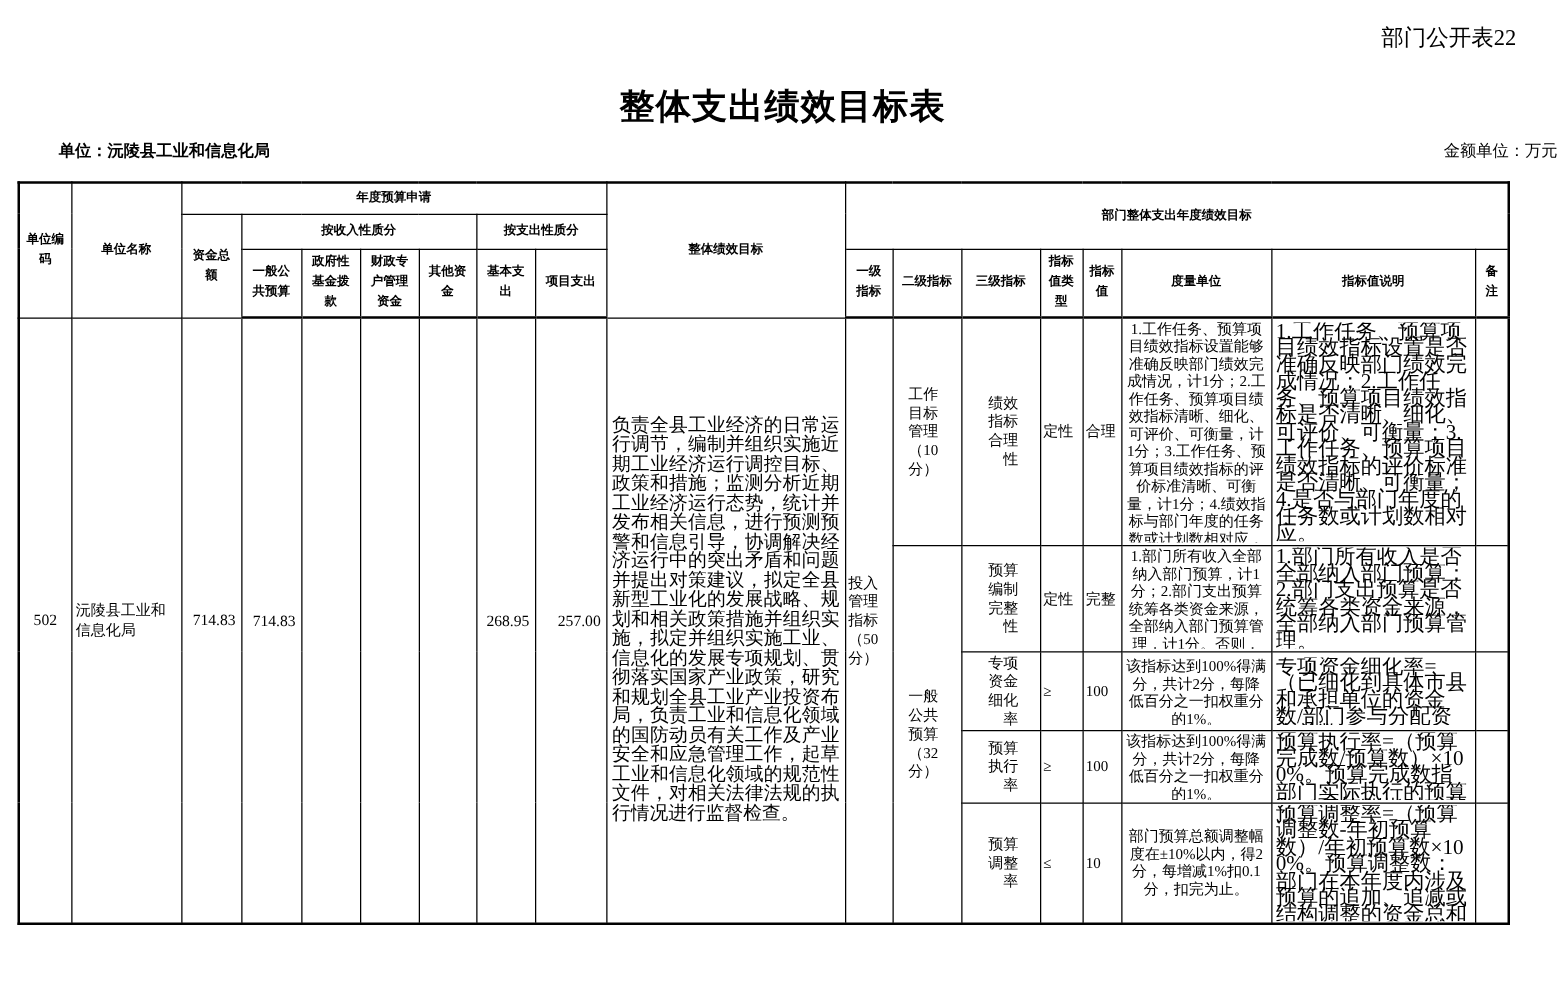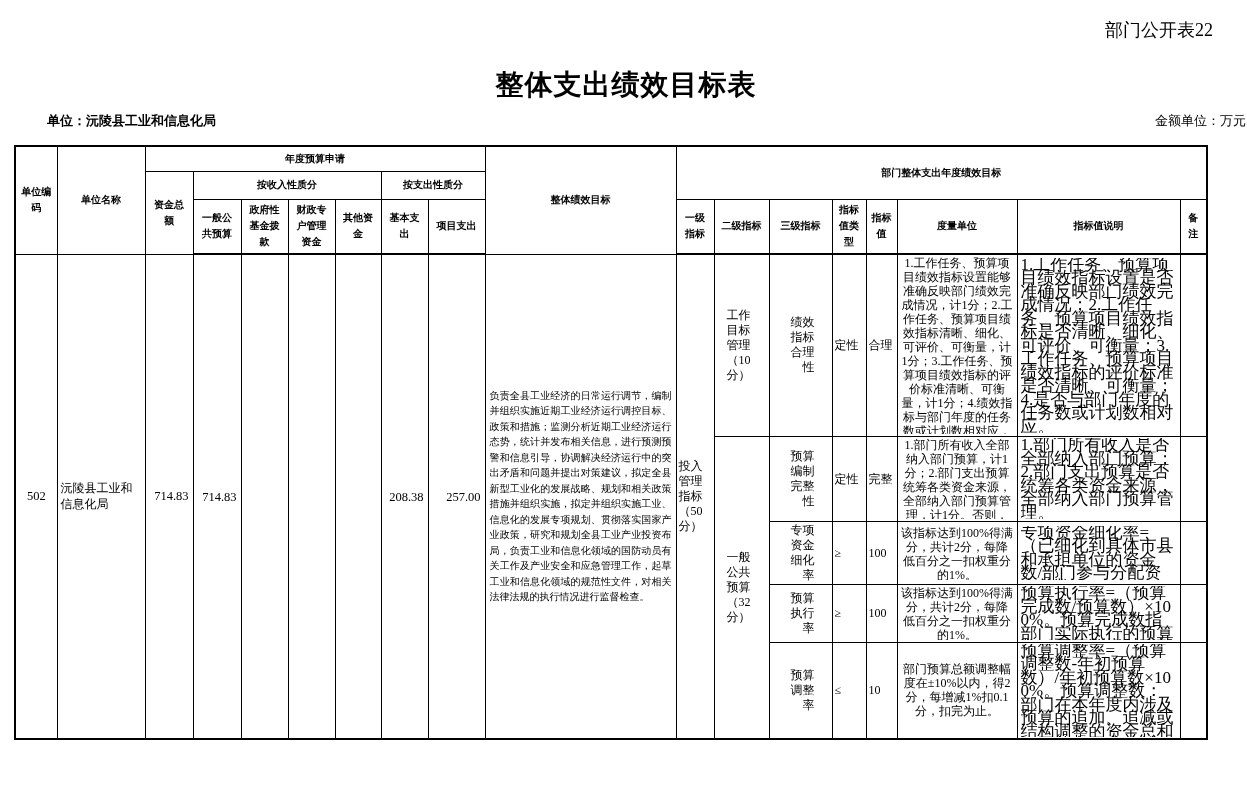--- a/index.html
+++ b/index.html
@@ -20,21 +20,21 @@
   .perf th, .perf td { border:1px solid #000; vertical-align:middle; overflow:hidden;
                        word-break:break-all; }
   .perf th { font-weight:bold; font-size:10px; line-height:16px; text-align:center; padding:1px 4px; }
   .perf th.p0 { padding:1px 0; }
   .perf tr.hr3 th { border-bottom:2px solid #000; }
   .perf td { font-size:12px; line-height:14px; padding:1px 3px; }
 
   td.code { text-align:center; font-size:12.5px; }
   td.name { text-align:left; line-height:16px; }
   td.num  { text-align:right; font-size:12.5px; padding-right:4px; }
-  td.overall { font-size:10px; line-height:15.5px; text-align:justify; padding:2px 4px; }
+  td.overall { font-size:15px; line-height:15.5px; text-align:justify; padding:2px 4px; }
   td.lv1 { text-align:left; line-height:15px; padding:1px 2px; }
   td.lv2 { text-align:left; line-height:15px; padding:1px 12px; }
   td.lv3 { text-align:right; line-height:15px; padding:1px 17px; }
   td.vtype, td.val { text-align:left; padding:1px 2px; }
   td.measure { text-align:center; line-height:14px; }
   td.desc { text-align:left; font-size:17px; line-height:13.5px; }
   td.remark { }
 
   .cb { overflow:hidden; }
   .cb-r1 { max-height:178px; }
@@ -113,21 +113,21 @@
       </tr>
 
       <tr class="br1">
         <td rowspan="5" class="code">502</td>
         <td rowspan="5" class="name">沅陵县工业和信息化局</td>
         <td rowspan="5" class="num">714.83</td>
         <td rowspan="5" class="num">714.83</td>
         <td rowspan="5" class="num"></td>
         <td rowspan="5" class="num"></td>
         <td rowspan="5" class="num"></td>
-        <td rowspan="5" class="num">208.38</td>
+        <td rowspan="5" class="num">268.95</td>
         <td rowspan="5" class="num">257.00</td>
         <td rowspan="5" class="overall">负责全县工业经济的日常运行调节，编制并组织实施近期工业经济运行调控目标、政策和措施；监测分析近期工业经济运行态势，统计并发布相关信息，进行预测预警和信息引导，协调解决经济运行中的突出矛盾和问题并提出对策建议，拟定全县新型工业化的发展战略、规划和相关政策措施并组织实施，拟定并组织实施工业、信息化的发展专项规划、贯彻落实国家产业政策，研究和规划全县工业产业投资布局，负责工业和信息化领域的国防动员有关工作及产业安全和应急管理工作，起草工业和信息化领域的规范性文件，对相关法律法规的执行情况进行监督检查。</td>
         <td rowspan="5" class="lv1">投入管理指标（50分）</td>
         <td class="lv2">工作目标管理 （10分）</td>
         <td class="lv3">绩效指标合理性</td>
         <td class="vtype">定性</td>
         <td class="val">合理</td>
         <td class="measure">
             <div class="cb cb-r1">1.工作任务、预算项目绩效指标设置能够准确反映部门绩效完成情况，计1分；2.工作任务、预算项目绩效指标清晰、细化、可评价、可衡量，计1分；3.工作任务、预算项目绩效指标的评价标准清晰、可衡量，计1分；4.绩效指标与部门年度的任务数或计划数相对应，计1分。否则，酌情扣分</div>
           </td>

